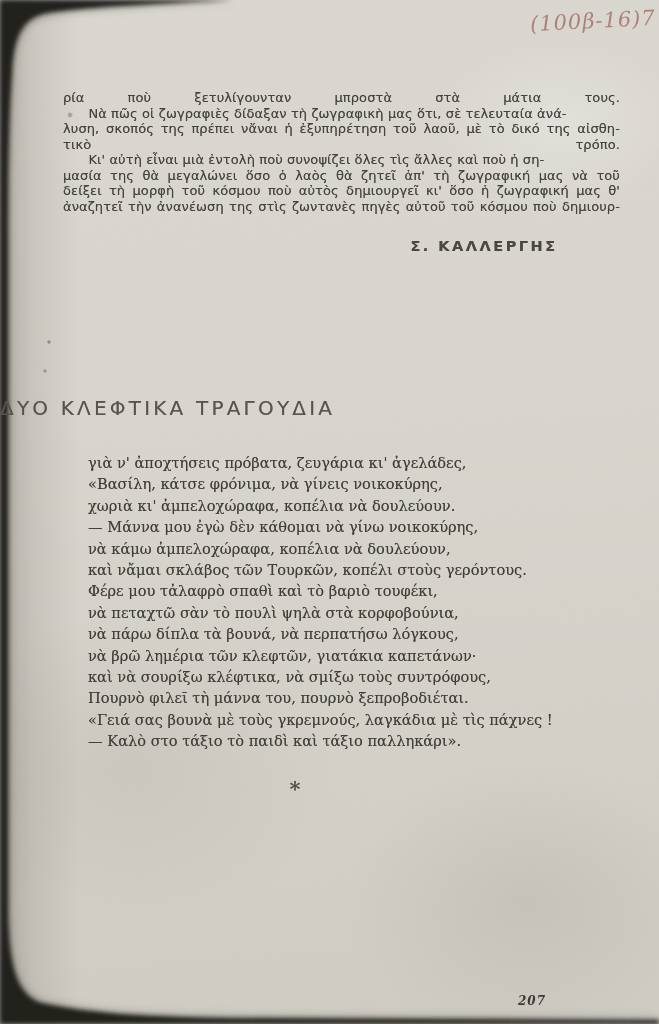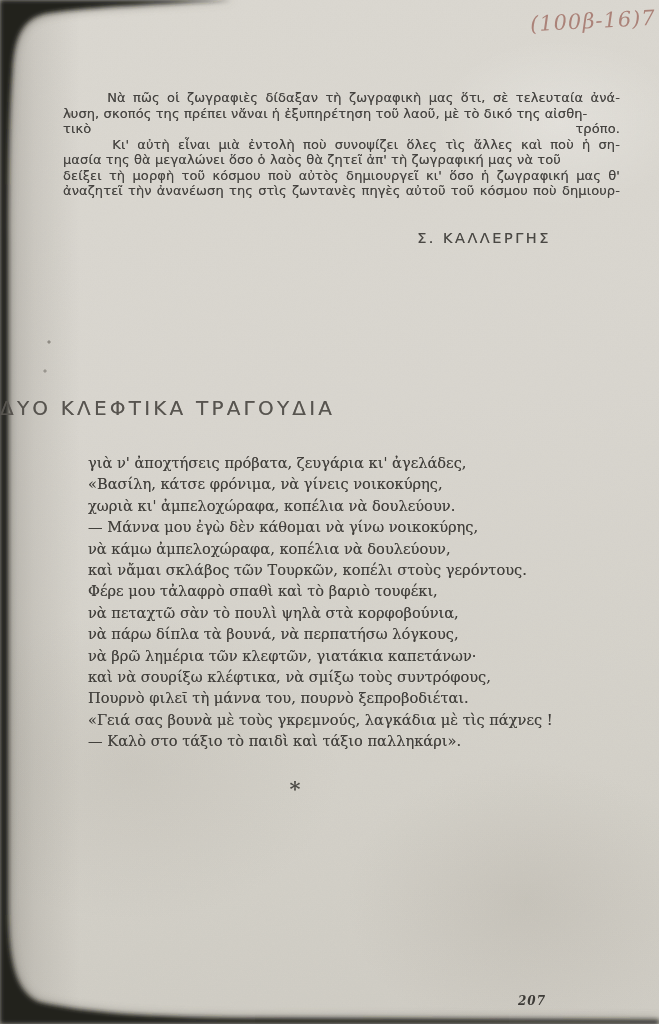--- a/index.html
+++ b/index.html
@@ -47,27 +47,28 @@
     color: #454340;
     text-shadow: 0 0 .5px rgba(69,67,64,.6);
   }
   .essay-line { text-align: justify; text-align-last: justify; white-space: normal; }
   .essay-line:nth-child(2),
   .essay-line:nth-child(5),
   .essay-line:nth-child(10) { text-align: left; text-align-last: left; }
 
   .signature {
     position: absolute;
-    left: 396px; top: 230px; width: 176px;
+    left: 396px; top: 238px; width: 176px;
     text-align: center;
     font-size: 14.5px;
     letter-spacing: 2.5px;
     color: #4a4844;
     text-shadow: 0 0 .5px rgba(74,72,68,.6);
     white-space: nowrap;
+    font-weight: bold;
   }
 
   .section-title {
     position: absolute;
     left: 0; top: 396px; width: 659px;
     font-size: 20px;
     letter-spacing: 3.2px;
     color: #57544f;
     text-shadow: 0 0 .6px rgba(87,84,79,.55);
     white-space: nowrap;
@@ -125,20 +126,21 @@
     <filter id="soft2">
         <feGaussianBlur stdDeviation="2"></feGaussianBlur>
       </filter>
     <path d="M0,0 L236,0 C168,5 92,7 48,15 C24,20 15,36 13,72 C10,112 9,162 9,242 L9,898 C9,956 14,989 40,1001 C88,1013 158,1016 232,1017 L659,1019 L659,1024 L0,1024 Z" fill="#5c584f" opacity="0.55" filter="url(#soft1)"></path>
     <path d="M0,0 L232,0 C166,4 92,6 47,13 C23,18 14,35 12,71 C9,111 8,161 8,241 L8,899 C8,957 13,990 38,1002 C86,1014 156,1017 230,1018 L659,1020 L659,1024 L0,1024 Z" fill="#23221e" filter="url(#soft2)"></path>
   </svg>
 
   <div class="annotation">(100β-16)7</div>
 
   <div class="essay">
+      <div class="essay-line">ρία ποὺ ξετυλίγουνταν μπροστὰ στὰ μάτια τους.</div>
       <div class="essay-line">&nbsp;&nbsp;&nbsp;&nbsp;&nbsp;&nbsp;Νὰ πῶς οἱ ζωγραφιὲς δίδαξαν τὴ ζωγραφικὴ μας ὅτι, σὲ τελευταία ἀνά-</div>
       <div class="essay-line">λυση, σκοπός της πρέπει νἄναι ἡ ἐξυπηρέτηση τοῦ λαοῦ, μὲ τὸ δικό της αἰσθη-</div>
       <div class="essay-line">τικὸ τρόπο.</div>
       <div class="essay-line">&nbsp;&nbsp;&nbsp;&nbsp;&nbsp;&nbsp;Κι' αὐτὴ εἶναι μιὰ ἐντολὴ ποὺ συνοψίζει ὅλες τὶς ἄλλες καὶ ποὺ ἡ ση-</div>
       <div class="essay-line">μασία της θὰ μεγαλώνει ὅσο ὁ λαὸς θὰ ζητεῖ ἀπ' τὴ ζωγραφική μας νὰ τοῦ</div>
       <div class="essay-line">δείξει τὴ μορφὴ τοῦ κόσμου ποὺ αὐτὸς δημιουργεῖ κι' ὅσο ἡ ζωγραφική μας θ'</div>
       <div class="essay-line">ἀναζητεῖ τὴν ἀνανέωση της στὶς ζωντανὲς πηγὲς αὐτοῦ τοῦ κόσμου ποὺ δημιουρ-</div>
     </div>
 
   <div class="signature">Σ. ΚΑΛΛΕΡΓΗΣ</div>

